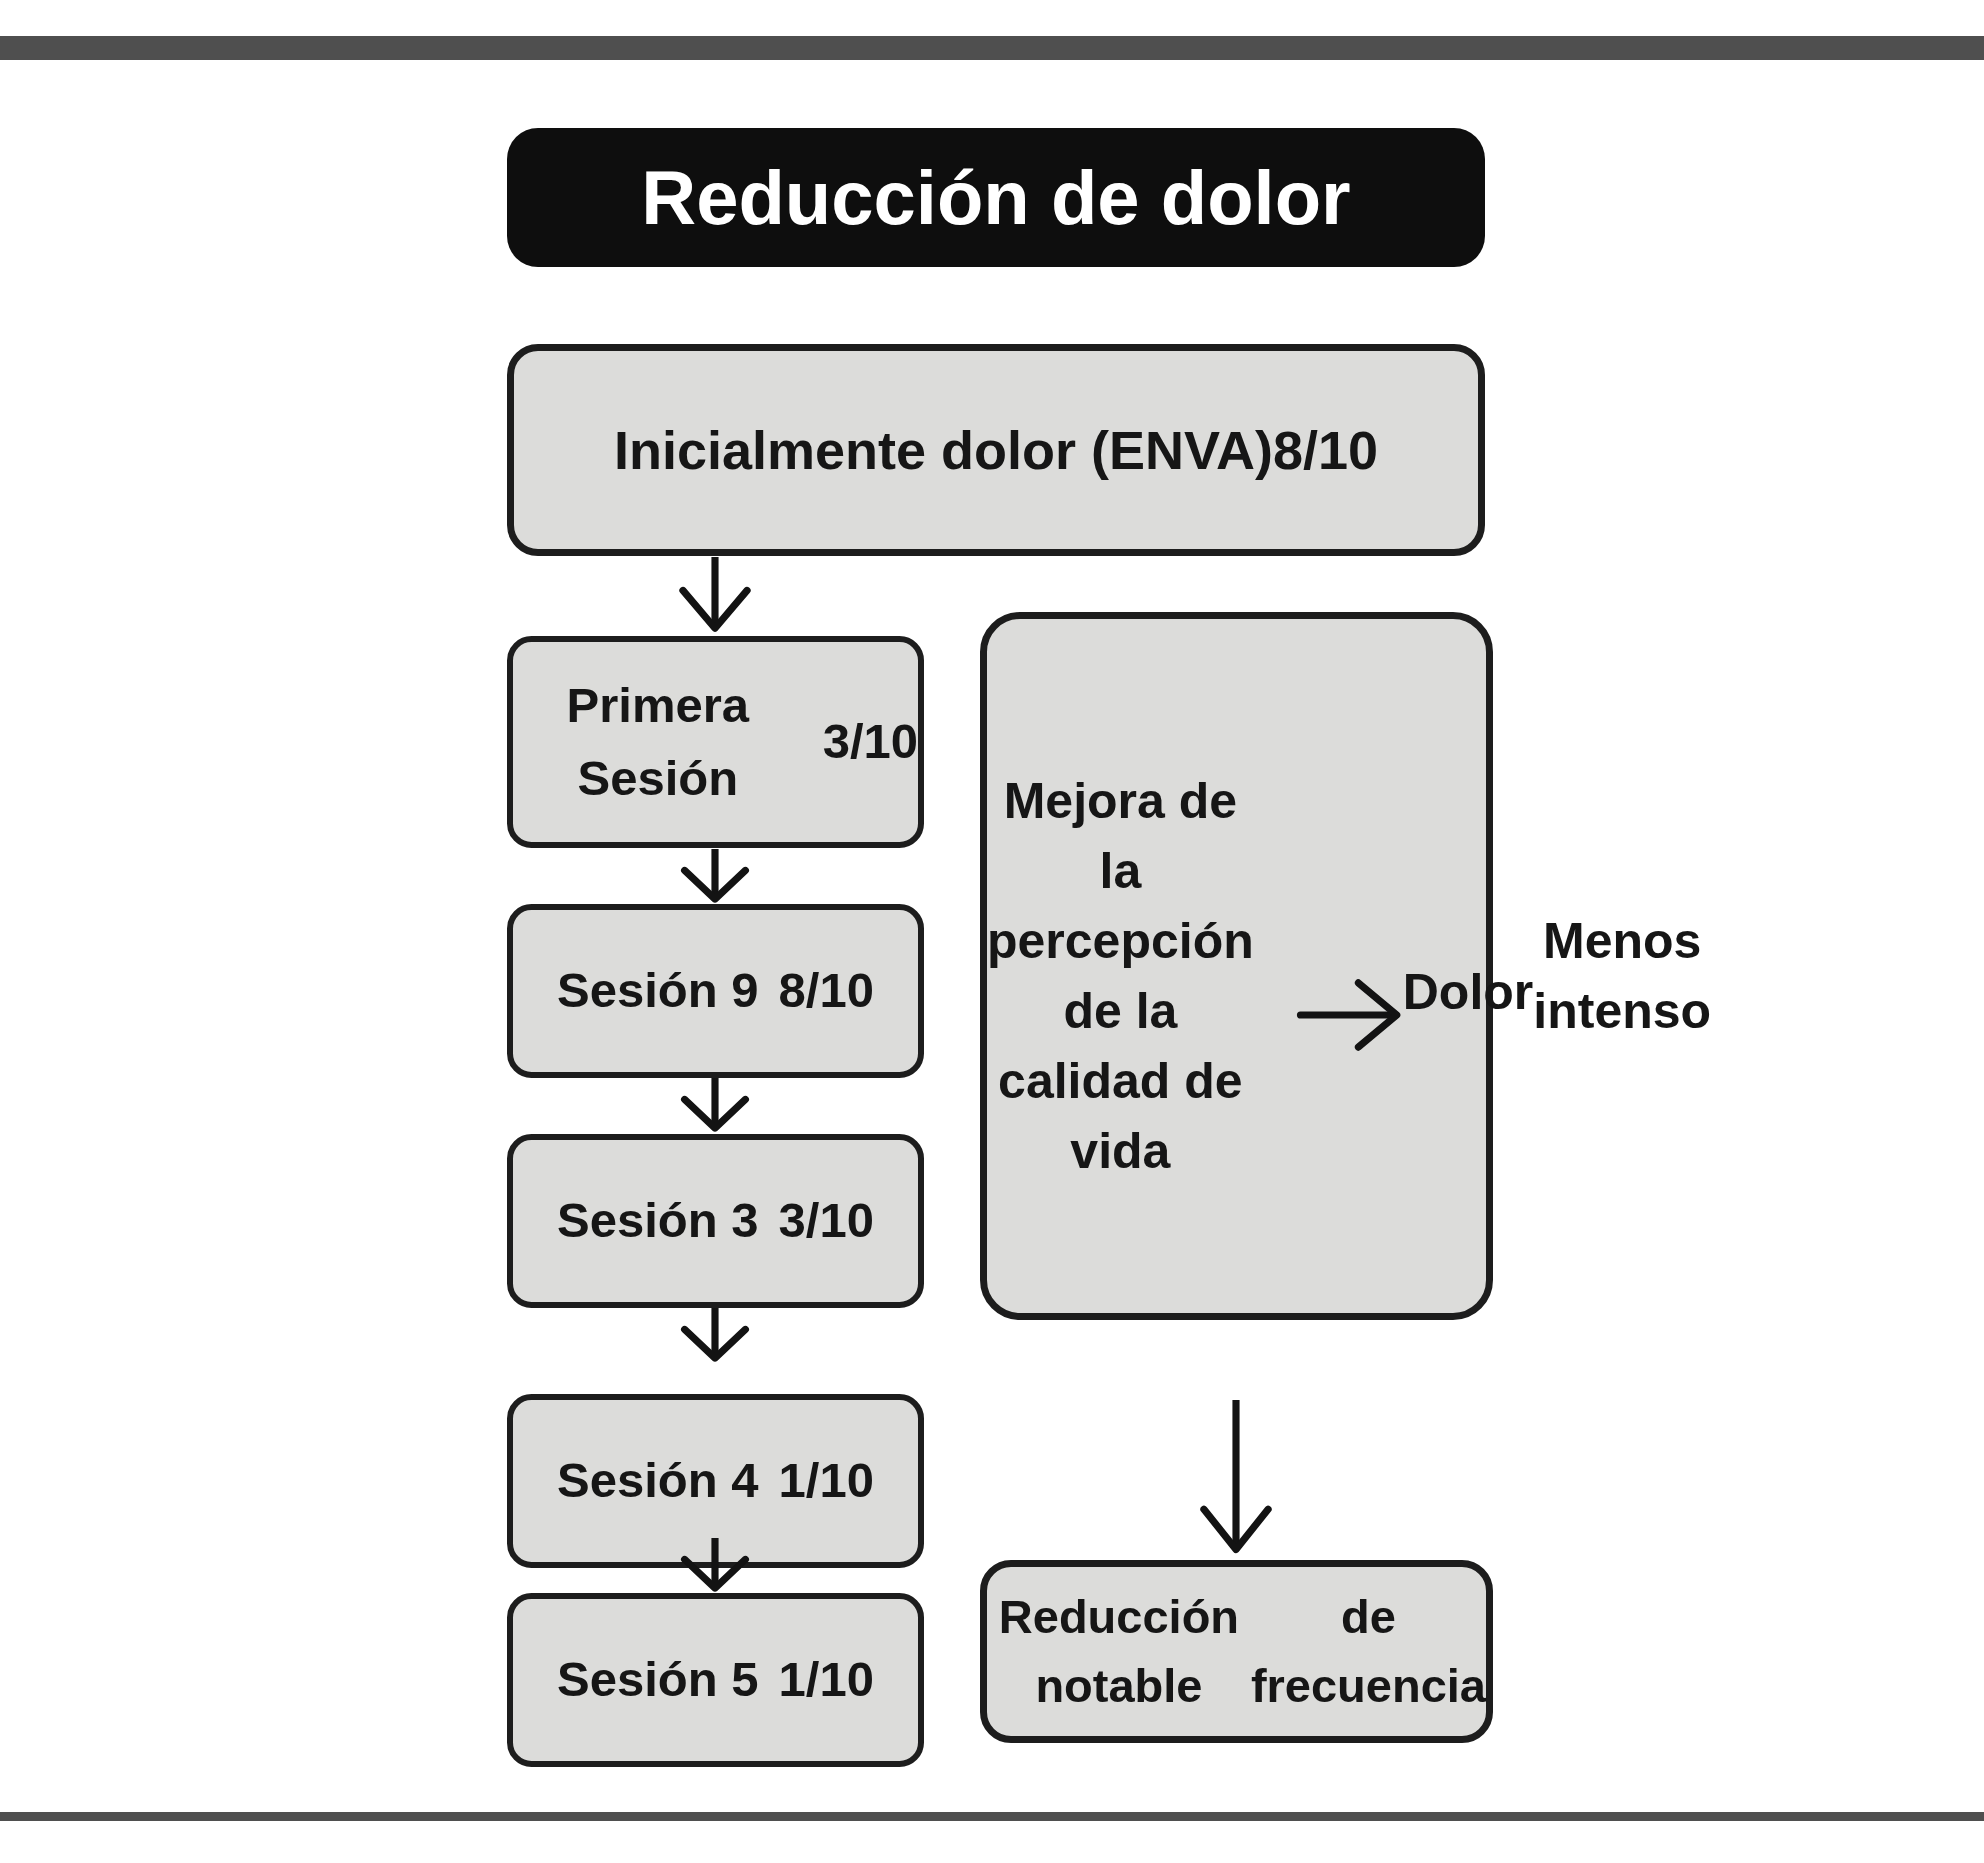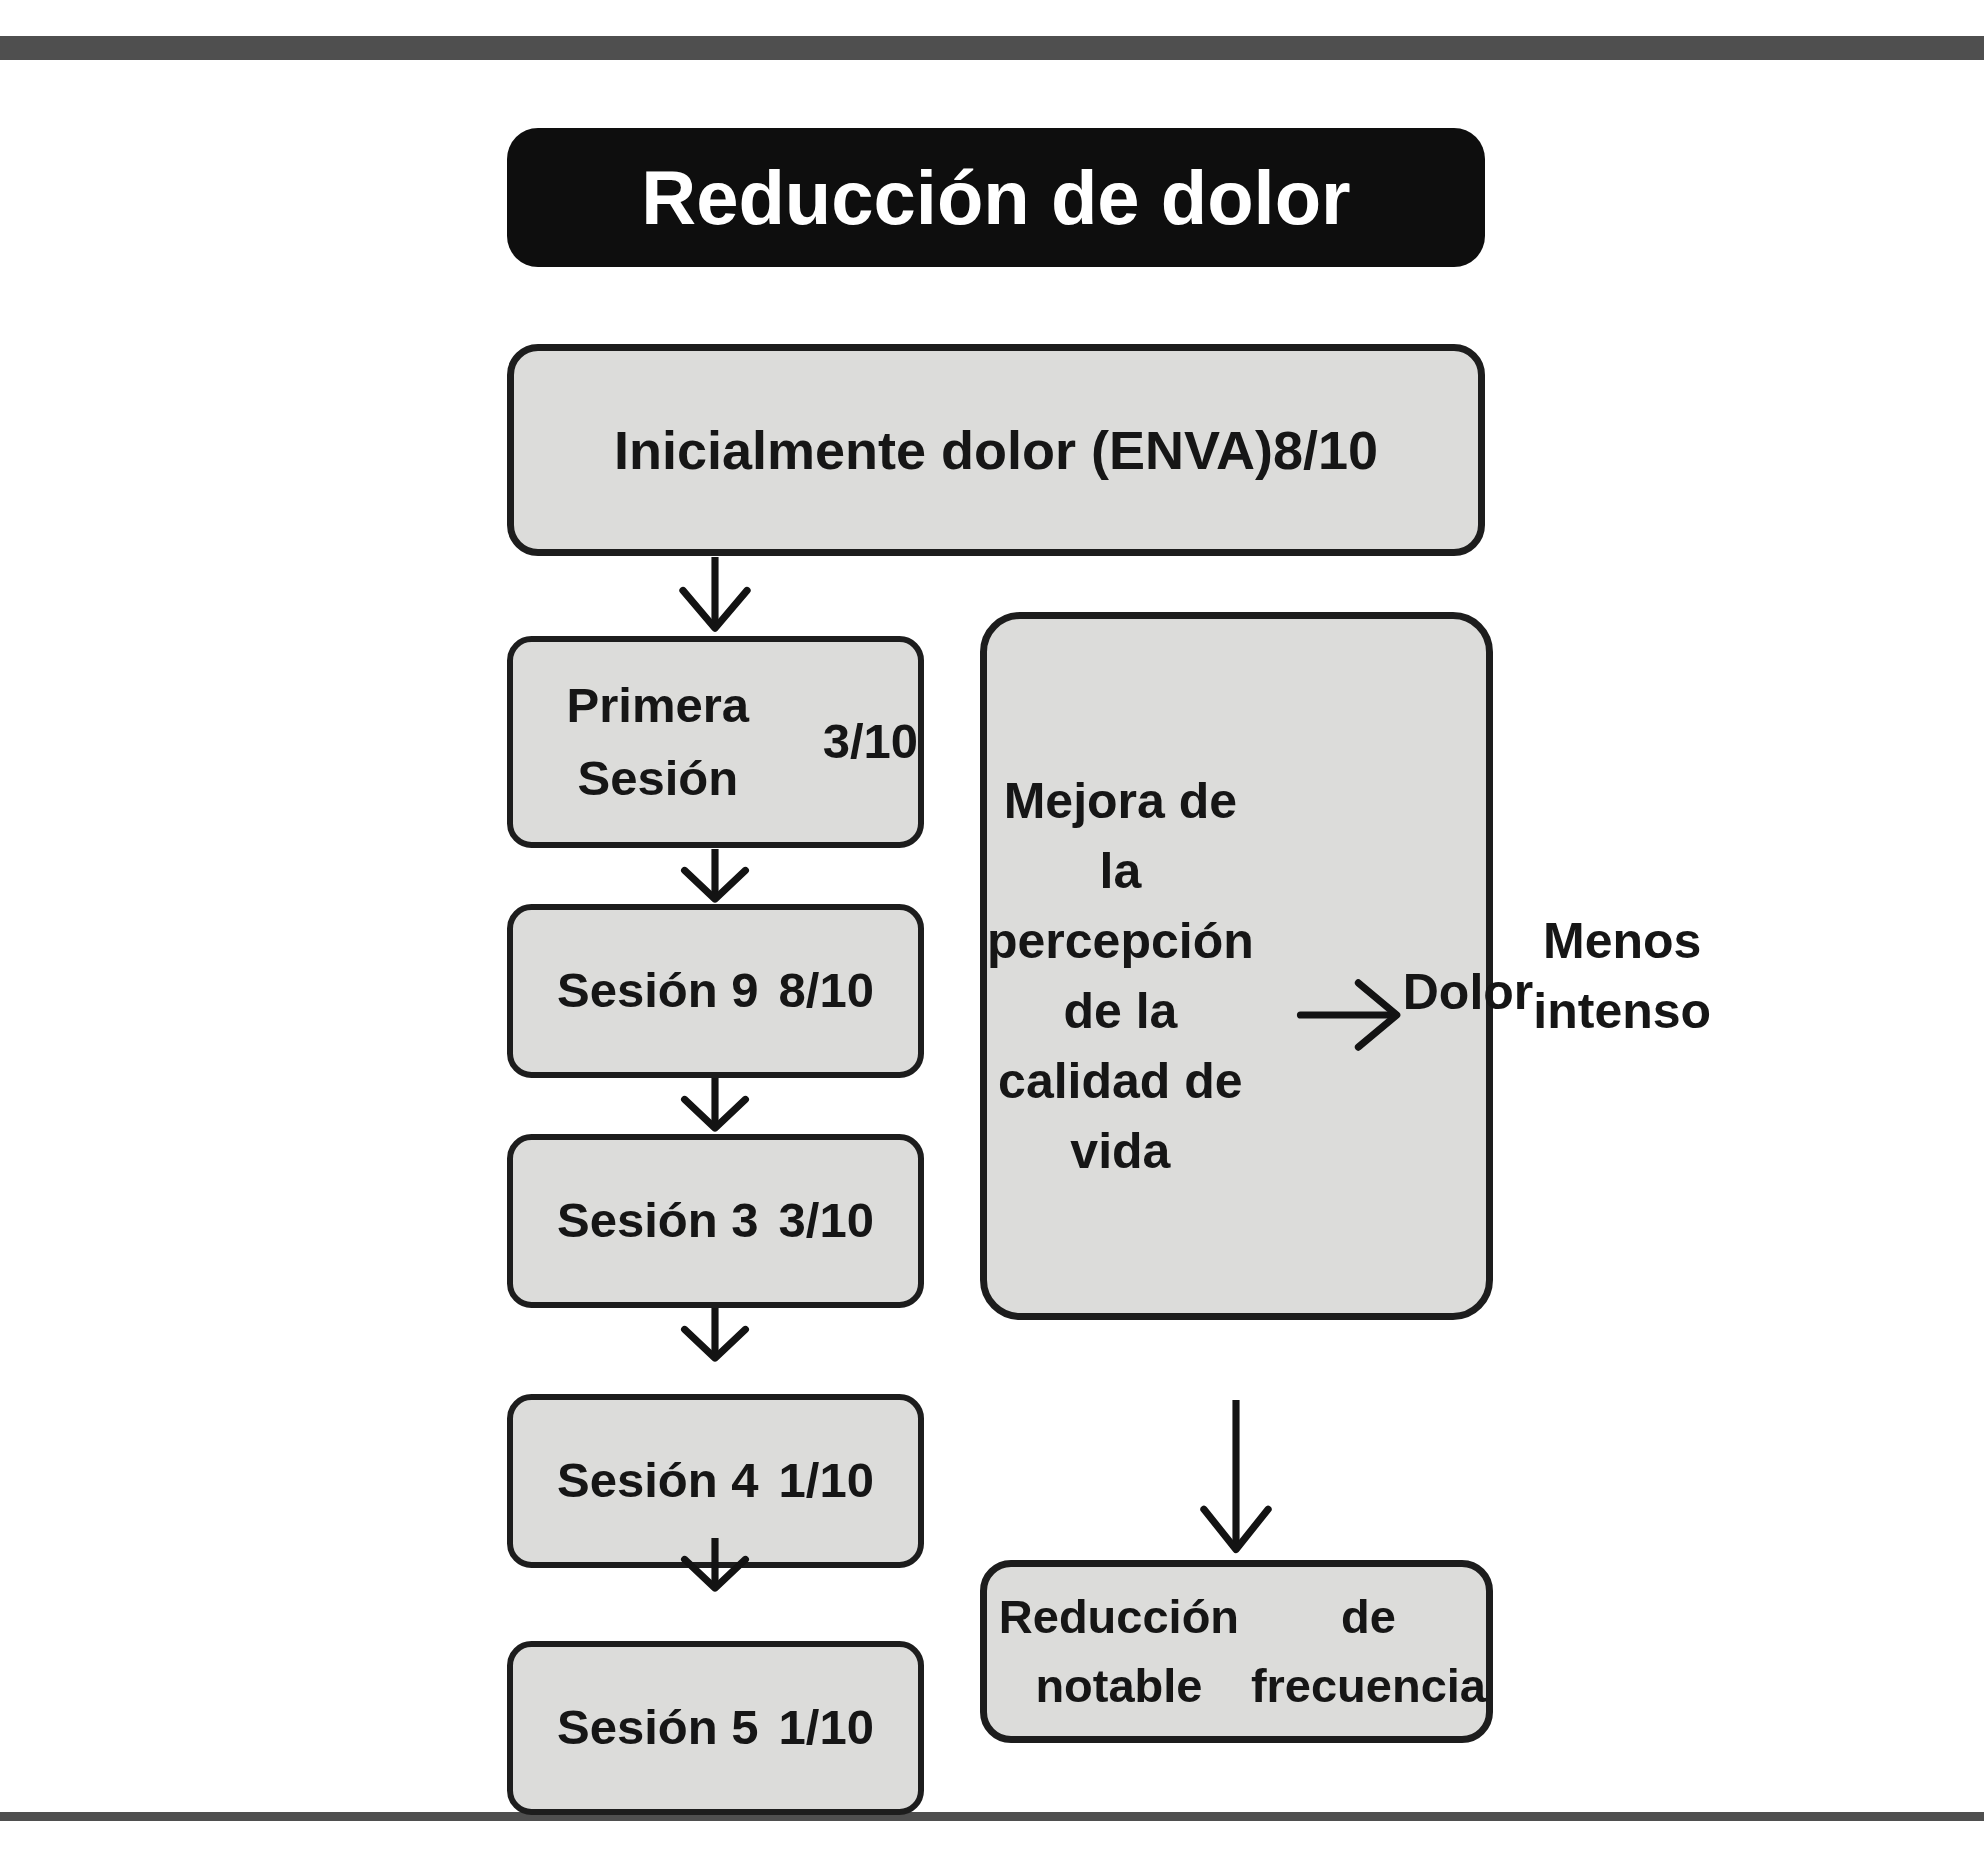--- a/index.html
+++ b/index.html
@@ -50,21 +50,21 @@
 
   .session-box {
     left: 507px; width: 417px;
     border-radius: 24.5px;
     font-size: 49px; line-height: 1.5; gap: 20px;
   }
   .session-box.s0 { top: 636px; height: 212px; }
   .session-box.s1 { top: 904px; height: 174px; }
   .session-box.s2 { top: 1134px; height: 174px; }
   .session-box.s3 { top: 1364px; height: 174px; margin-top: 30px; }
-  .session-box.s4 { top: 1593px; height: 174px; margin-top: 48px; }
+  .session-box.s4 { top: 1593px; height: 174px; }
 
   .outcome-box {
     left: 980px; top: 612px; width: 513px; height: 708px;
     border-radius: 40px; border-width: 7.1px;
     justify-content: flex-start;
     padding-top: 20px;
     font-size: 50px; line-height: 1.4;
   }
   .outcome-heading { white-space: pre-line; }
   .outcome-arrow-row {

